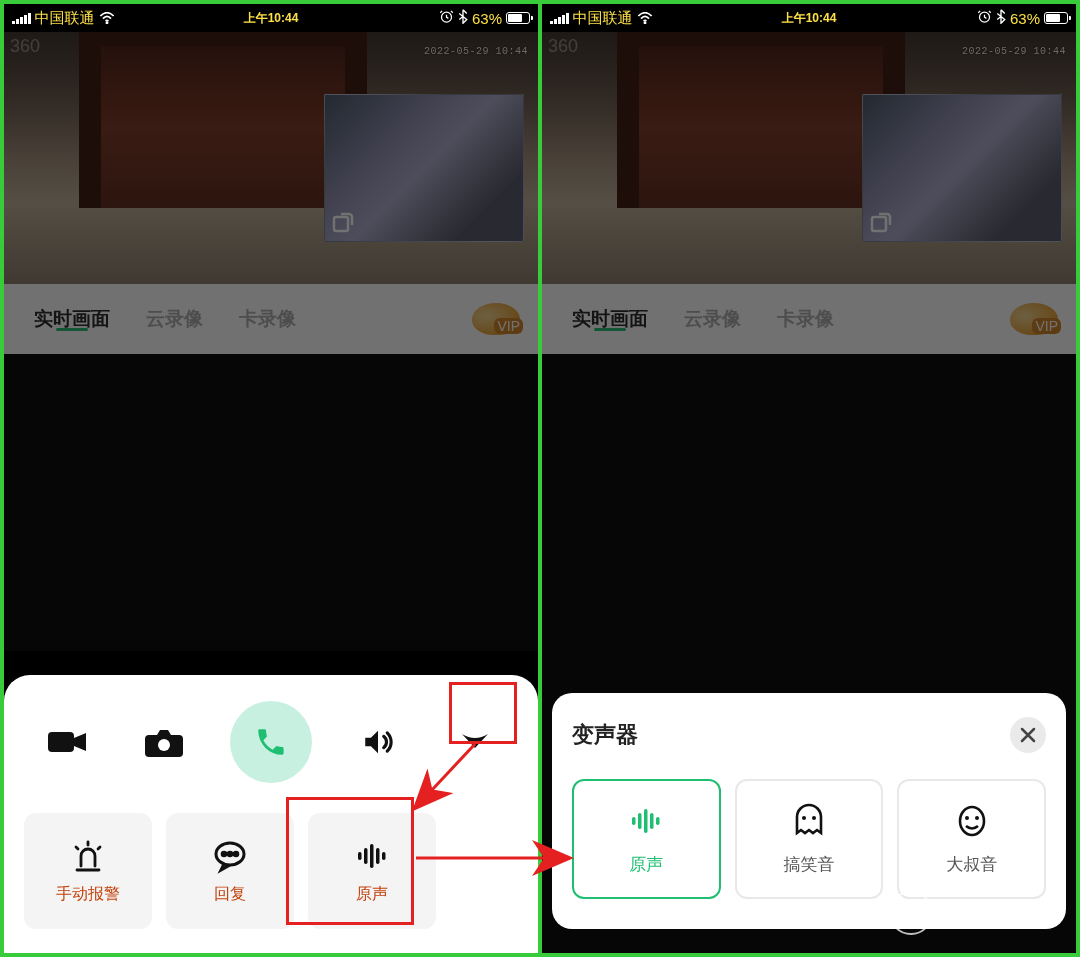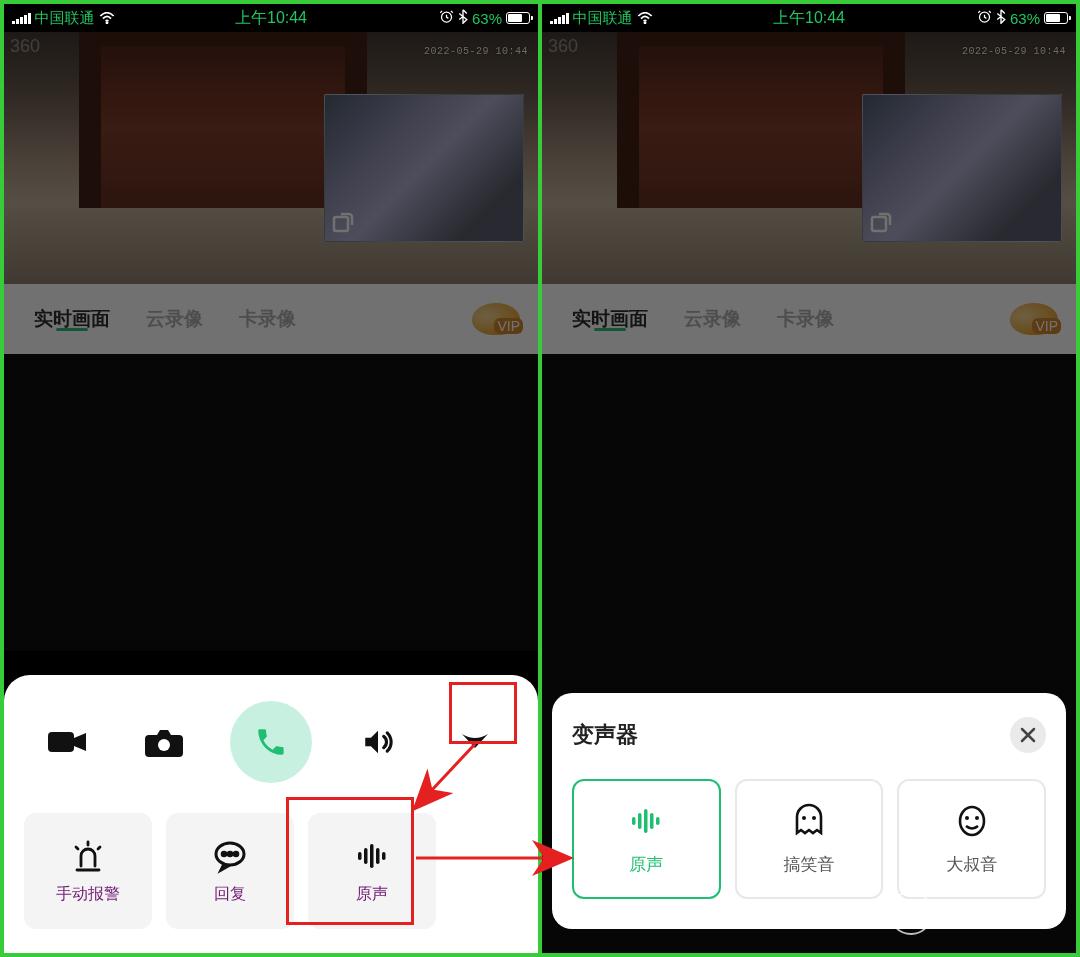--- a/index.html
+++ b/index.html
@@ -14,32 +14,32 @@
     .phone {
       width: 536px;
       height: 949px;
       background: #000;
       position: relative;
       overflow: hidden;
     }
     .status-bar {
       height: 28px;
       background: #000;
-      color: #22c55e;
+      color: #fde047;
       display: flex;
       align-items: center;
       padding: 0 8px;
       font-size: 15px;
       font-weight: 500;
       position: relative;
       z-index: 100;
     }
     .sb-left, .sb-center, .sb-right { display: flex; align-items: center; gap: 4px; }
     .sb-left { flex: 1; }
-    .sb-center { position: absolute; left: 50%; transform: translateX(-50%); font-size: 16px; font-weight: 400; }
+    .sb-center { position: absolute; left: 50%; transform: translateX(-50%); font-size: 12px; font-weight: 700; }
     .sb-right { flex: 1; justify-content: flex-end; }
     .sb-signal-icon { display: inline-flex; align-items: flex-end; gap: 1.5px; height: 11px; }
     .sb-signal-icon span { background: #fff; width: 2.5px; }
     .sb-signal-icon span:nth-child(1){height:3px} .sb-signal-icon span:nth-child(2){height:5px}
     .sb-signal-icon span:nth-child(3){height:7px} .sb-signal-icon span:nth-child(4){height:9px}
     .sb-signal-icon span:nth-child(5){height:11px}
     .sb-battery {
       width: 24px; height: 12px; border: 1.5px solid #fff; border-radius: 3px;
       position: relative; display:inline-block;
     }
@@ -126,21 +126,21 @@
     .phone-btn { width: 82px; height: 82px; border-radius: 50%; background: #c7f0e0; display: flex; align-items: center; justify-content: center; }
     .phone-btn svg { color: #1fbf72; }
 
     .panel-row2 {
       display: flex; gap: 14px; padding: 18px 10px 0;
     }
     .tile {
       width: 128px; height: 116px; background: #f4f4f4; border-radius: 12px;
       display: flex; flex-direction: column; align-items: center; justify-content: center; gap: 10px;
     }
-    .tile-label { font-size: 16px; color: #701a75; }
+    .tile-label { font-size: 16px; color: #c2410c; }
     .tile-icon { width: 36px; height: 36px; color: #222; display:flex; align-items:center; justify-content:center; }
 
     .red-box { position:absolute; border: 3px solid #e52020; z-index: 60; pointer-events:none; }
 
     
     .panel-right {
       position: absolute; left: 10px; right: 10px; bottom: 24px;
       background: #fff;
       border-radius: 20px;
       padding: 24px 20px 30px;

